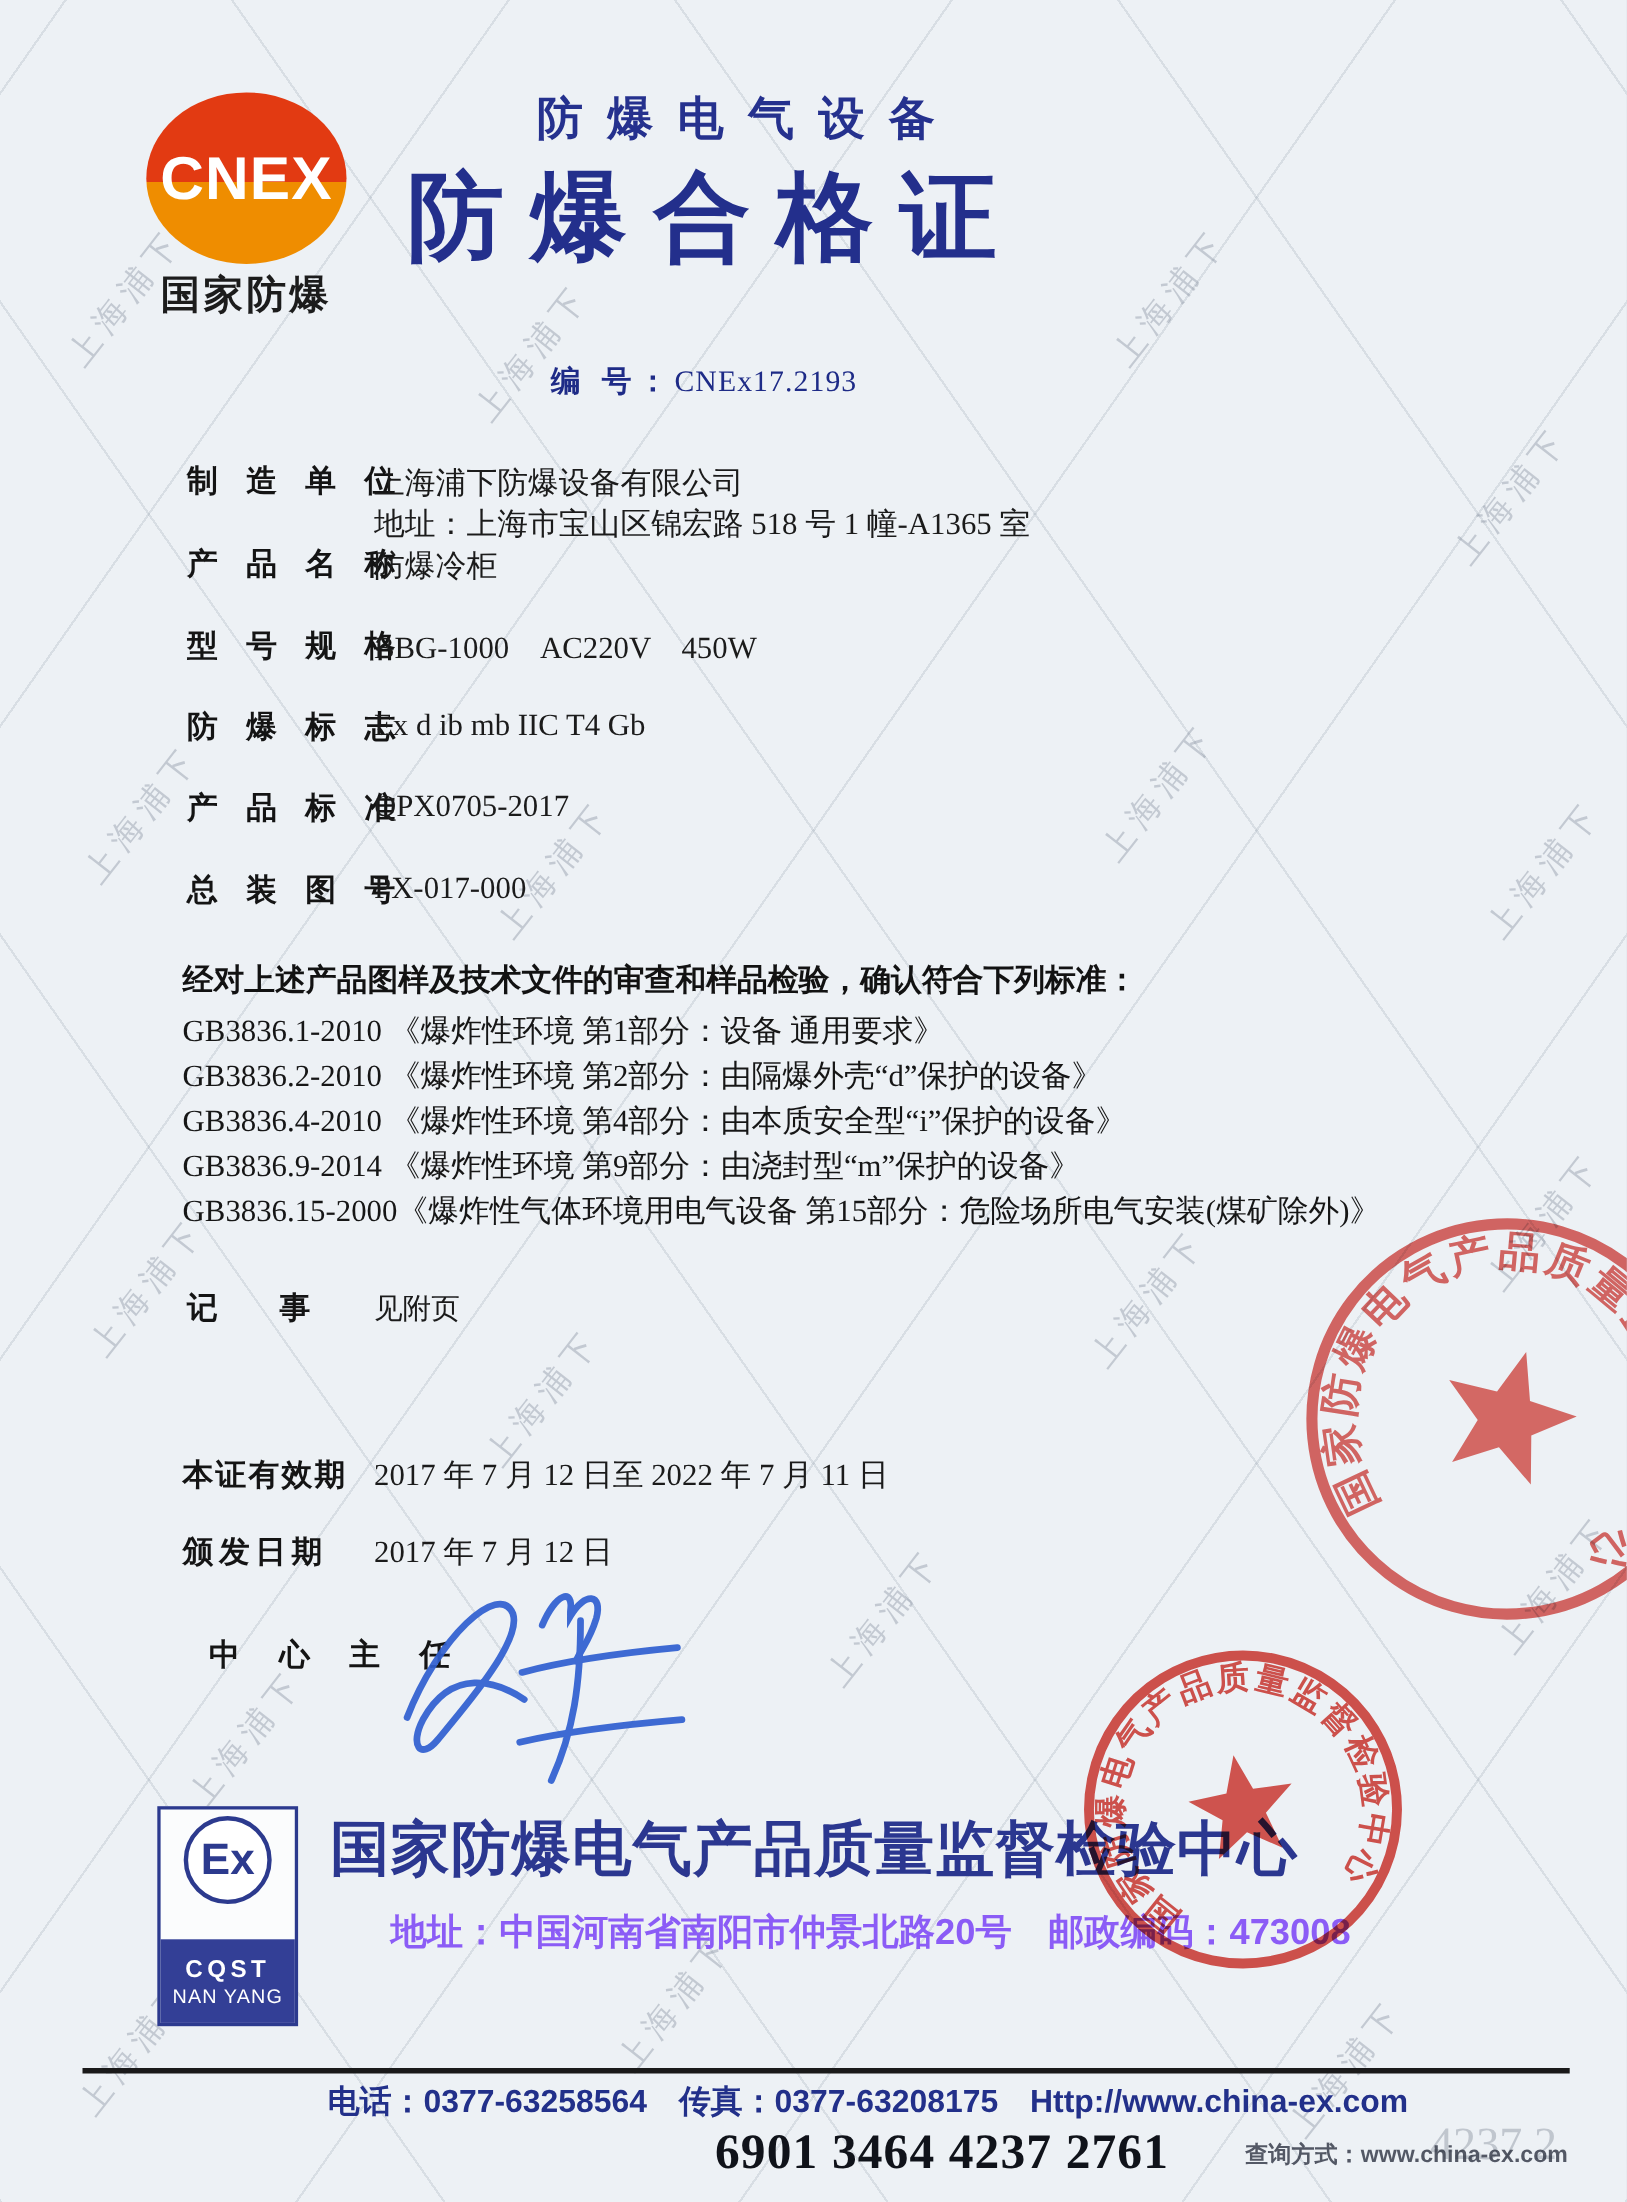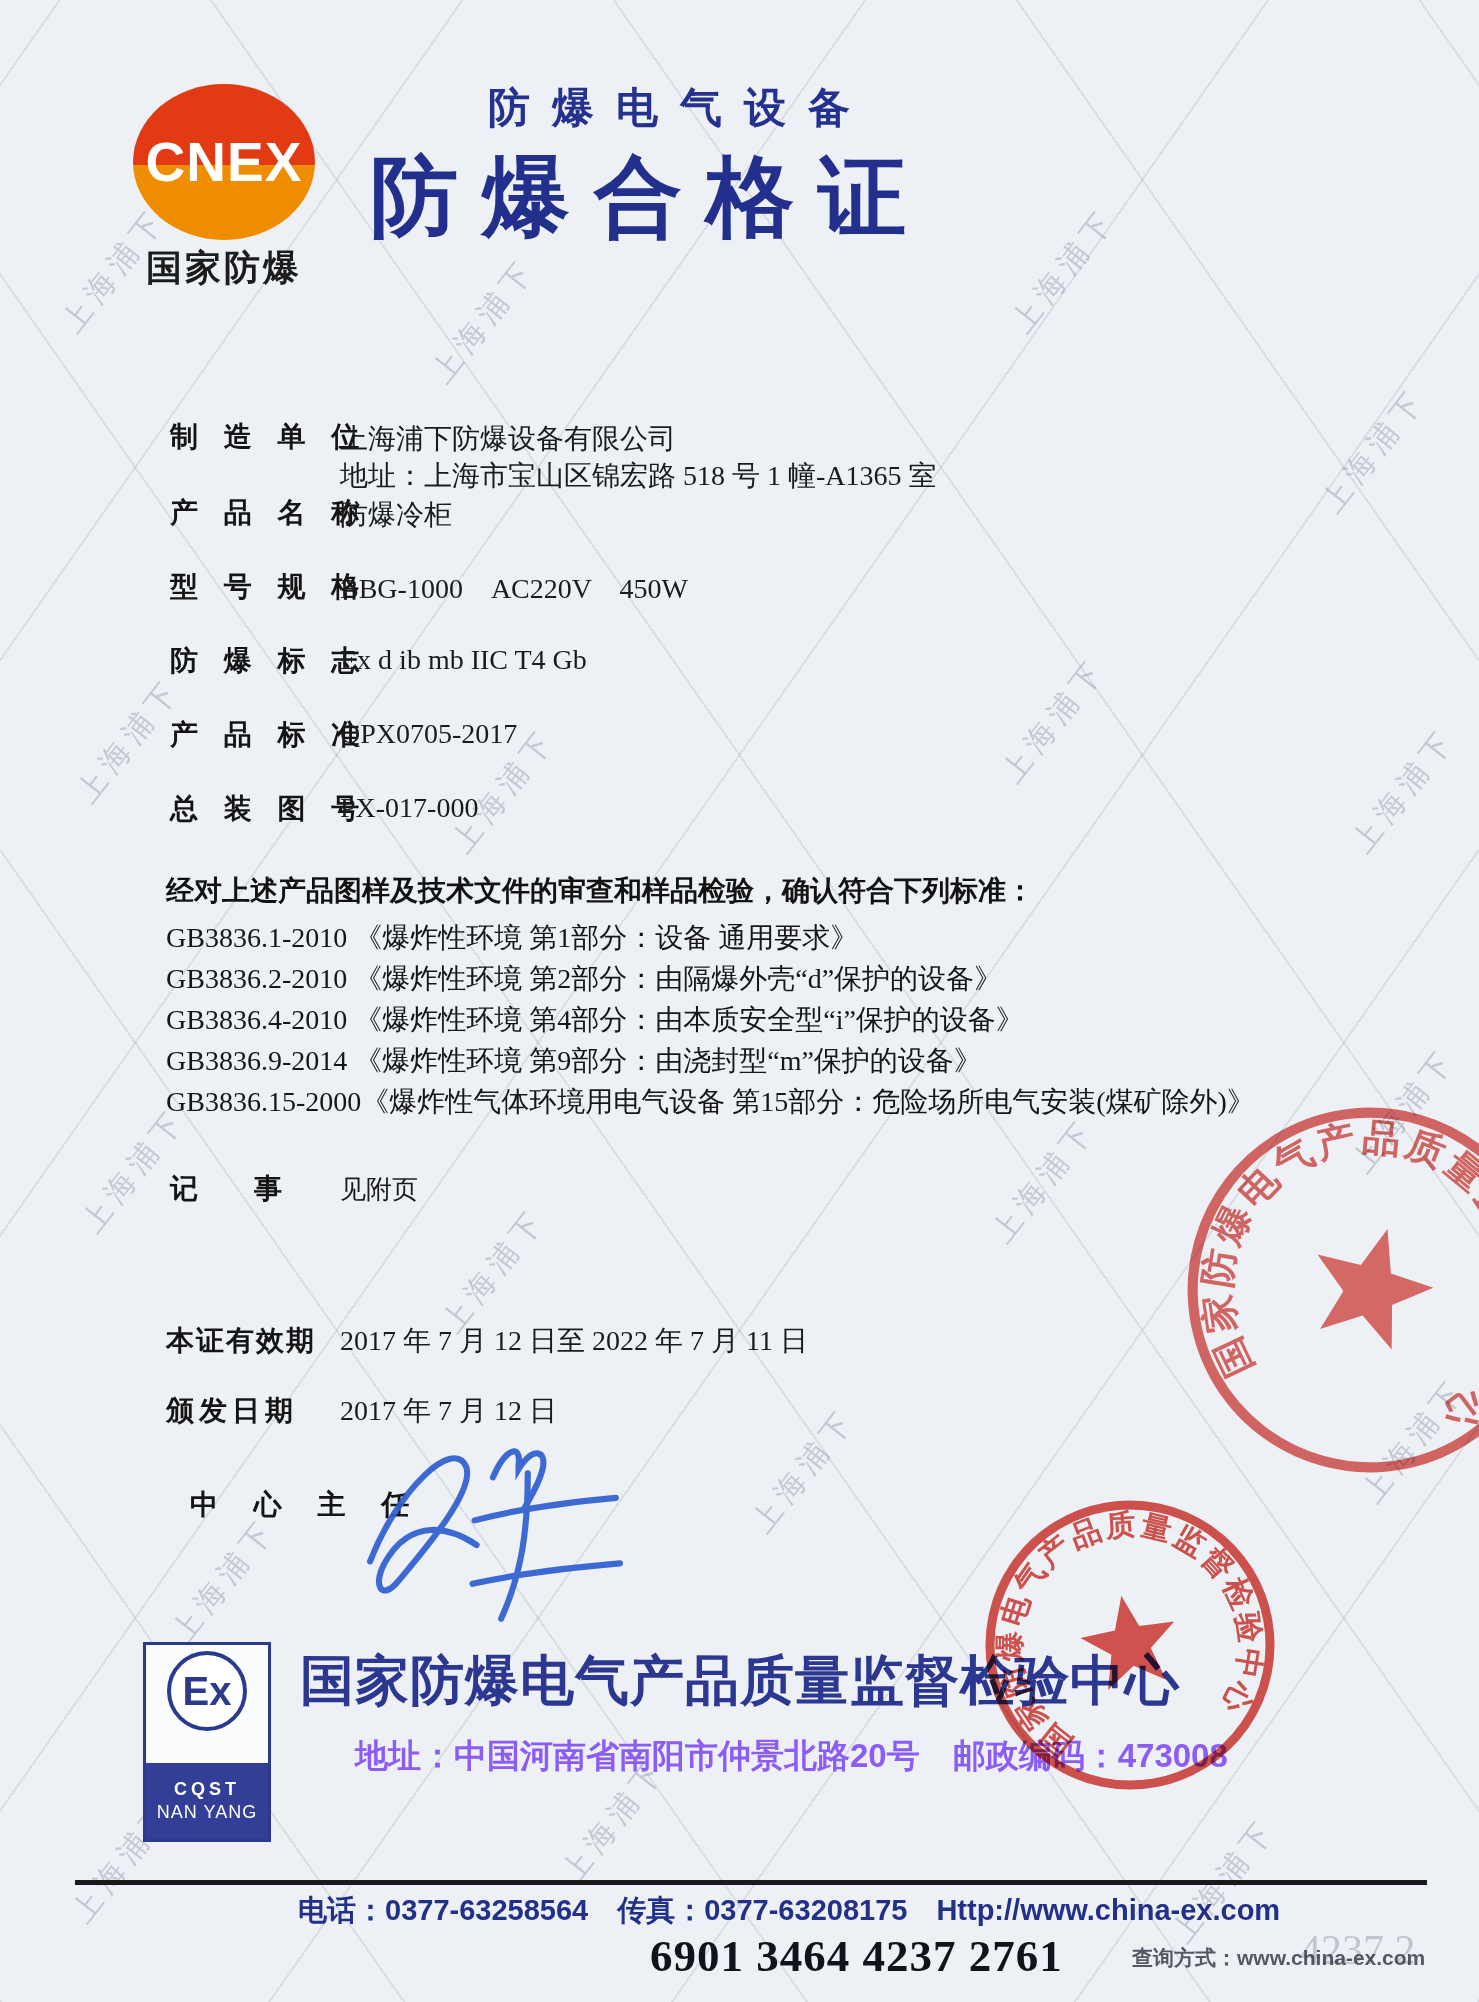--- a/index.html
+++ b/index.html
@@ -75,21 +75,21 @@
   }
   .ex-circle{
     width:80px;height:80px;border:4px solid #2c3a8e;border-radius:50%;
     margin-top:6px;display:flex;align-items:center;justify-content:center;
     color:#2c3a8e;font-weight:bold;font-size:40px;box-sizing:border-box;background:#fff;
   }
   .ex-band{
     margin-top:auto;width:100%;height:76px;background:#333f96;color:#fff;
     display:flex;flex-direction:column;align-items:center;justify-content:center;gap:2px;
   }
-  .ex-band .cqst{font-size:18px;letter-spacing:4px;font-weight:bold;}
+  .ex-band .cqst{font-size:22px;letter-spacing:4px;font-weight:bold;}
   .ex-band .ny{font-size:18px;letter-spacing:1px;}
   .org-name{
     position:absolute;left:300px;top:1645px;width:900px;
     font-family:"Liberation Serif","DejaVu Serif",serif;
     font-size:54px;font-weight:bold;color:#2b3790;white-space:nowrap;letter-spacing:1px;
   }
   .org-address{
     position:absolute;left:355px;top:1734px;
     font-size:33px;font-weight:bold;color:#8b5cf6;white-space:nowrap;
   }
@@ -146,20 +146,23 @@
       <div class="wm" style="left: 1150px; top: 1860px;">上海浦下</div>
     </div>
 
   <div class="cnex-logo">
     <span>CNEX</span>
   </div>
   <div class="cnex-sub">国家防爆</div>
 
   <div class="super-title">防爆电气设备</div>
   <div class="main-title">防爆合格证</div>
+  <div class="cert-no">
+    <span class="lbl">编 号：</span><span class="val">CNEx17.2193</span>
+  </div>
 
   <div class="f-label" style="top:418px;">制 造 单 位</div>
   <div class="f-value" style="top:420px;">上海浦下防爆设备有限公司</div>
   <div class="f-value" style="top:457px;">地址：上海市宝山区锦宏路 518 号 1 幢-A1365 室</div>
 
   <div class="f-label" style="top:494px;">产 品 名 称</div>
   <div class="f-value" style="top:496px;">防爆冷柜</div>
 
   <div class="f-label" style="top:568px;">型 号 规 格</div>
   <div class="f-value" style="top:570px;">BBG-1000　AC220V　450W</div>

